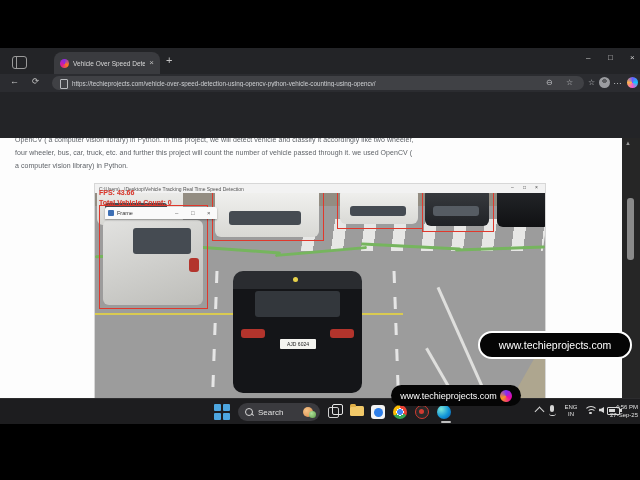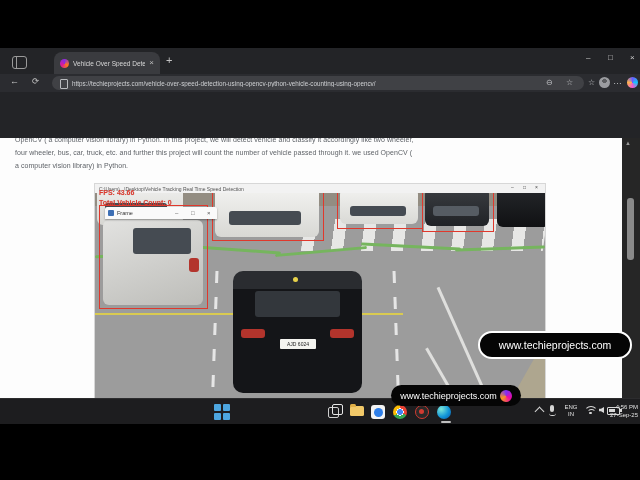--- a/index.html
+++ b/index.html
@@ -245,20 +245,25 @@
 
   <div id="taskbar" class="abs">
     <div class="tb" style="left:213px;">
       <div class="start-grid">
           <div></div>
           <div></div>
           <div></div>
           <div></div>
         </div>
     </div>
+    <div id="searchpill" class="abs">
+      <span class="mag"></span>
+      <span class="search-label">Search</span>
+      <span class="pill-mini"></span>
+    </div>
     <div class="tb taskview" style="left:326px;"></div>
     <div class="tb" style="left:348px;">
         <div class="folder"></div>
       </div>
     <div class="tb" style="left:370px;">
         <div class="blueapp"></div>
       </div>
     <div class="tb" style="left:392px;">
         <div class="chrome"></div>
       </div>

